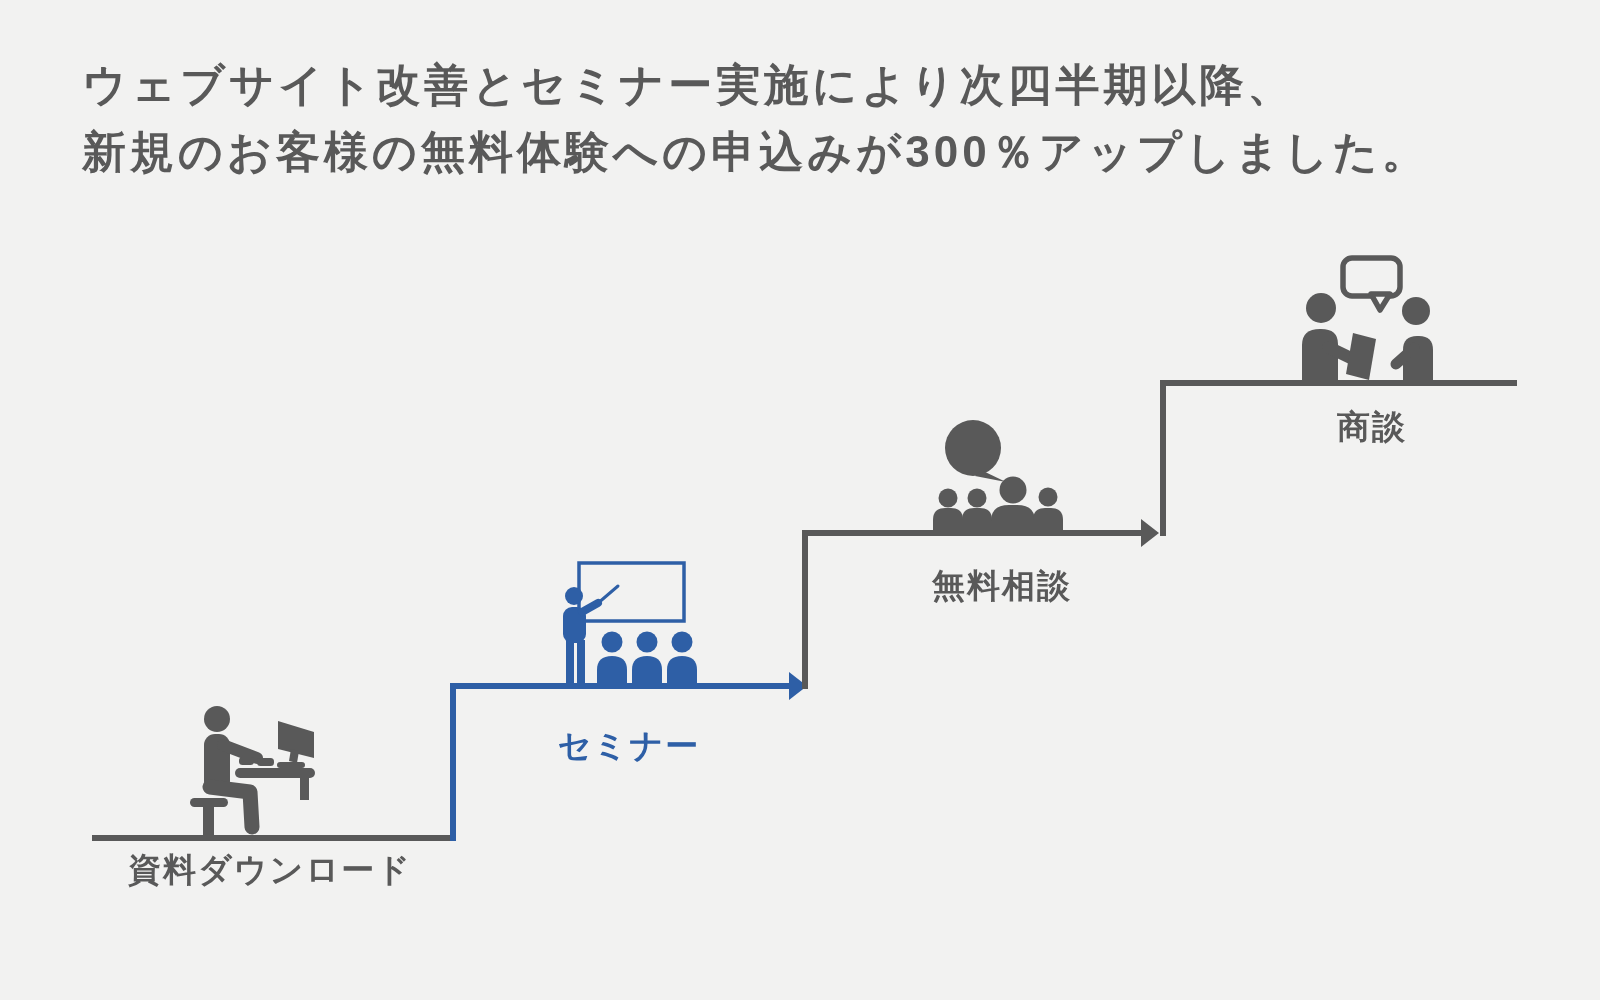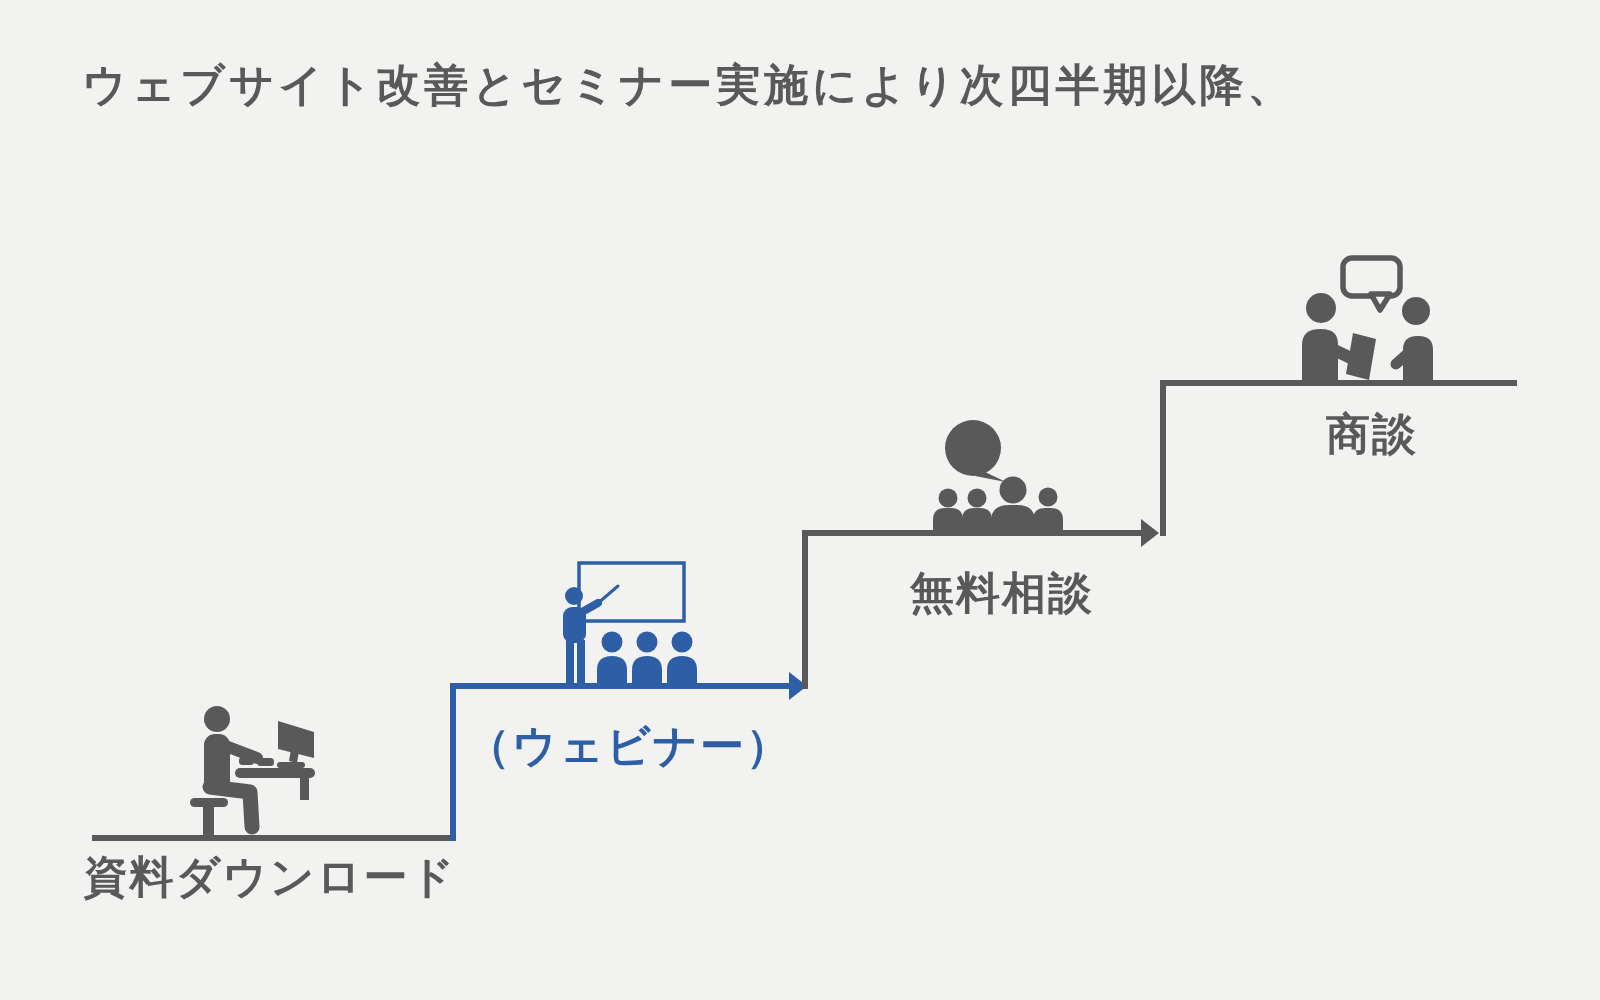--- a/index.html
+++ b/index.html
@@ -24,32 +24,33 @@
   .stairs-svg{position:absolute;left:0;top:0;}
   .line-gray{stroke:var(--gray);stroke-width:6;fill:none;}
   .line-blue{stroke:var(--blue);stroke-width:6;fill:none;}
   .arrow-gray{fill:var(--gray);}
   .arrow-blue{fill:var(--blue);}
   .icon{position:absolute;}
   .icon-gray{color:var(--gray);}
   .icon-blue{color:var(--blue);}
   .step-label{
     position:absolute;transform:translateX(-50%);
-    font-size:44px;font-weight:800;color:var(--gray);
+    font-size:33px;font-weight:800;color:var(--gray);
     letter-spacing:2px;white-space:nowrap;text-align:center;
   }
   .step-label.blue{color:var(--blue);line-height:48px;}
 </style>
 </head>
 <body>
 
 <div class="canvas">
 
   <div class="title">
     <div>ウェブサイト改善とセミナー実施により次四半期以降、</div>
+    <div>新規のお客様の無料体験への申込みが300％アップしました。</div>
   </div>
 
   <svg class="stairs-svg" width="1600" height="1000" viewBox="0 0 1600 1000">
     <path d="M92 838 H456" class="line-gray"></path>
     <path d="M453 841 V686 H789" class="line-blue"></path>
     <polygon points="789,672 789,700 807,686" class="arrow-blue"></polygon>
     <path d="M805 689 V533 H1141" class="line-gray"></path>
     <polygon points="1141,519 1141,547 1159,533" class="arrow-gray"></polygon>
     <path d="M1163 536 V383 H1517" class="line-gray"></path>
   </svg>
@@ -84,21 +85,21 @@
       <line x1="41" y1="44" x2="62" y2="26" stroke="currentColor" stroke-width="3" stroke-linecap="round"></line>
       <circle cx="56" cy="82" r="10.5"></circle>
       <path d="M41,123 L41,110 Q41,96 56,96 Q71,96 71,110 L71,123 Z"></path>
       <circle cx="91" cy="82" r="10.5"></circle>
       <path d="M76,123 L76,110 Q76,96 91,96 Q106,96 106,110 L106,123 Z"></path>
       <circle cx="126" cy="82" r="10.5"></circle>
       <path d="M111,123 L111,110 Q111,96 126,96 Q141,96 141,110 L141,123 Z"></path>
     </g>
   </svg>
   <div class="step-label blue" style="left:629px;top:722px;">
-    <div>（ウェビナー）</div>
+    <div>セミナー</div>
   </div>
 
   <svg class="icon icon-gray" style="left:925px;top:410px;" width="140" height="125" viewBox="0 0 140 125">
     <g fill="currentColor">
       <circle cx="48" cy="38" r="28"></circle>
       <path d="M56,60 L81,72 L50,66 Z"></path>
       <circle cx="23" cy="88" r="9.5"></circle>
       <path d="M8,123 L8,110 Q8,98 20,98 L26,98 Q38,98 38,110 L38,123 Z"></path>
       <circle cx="52" cy="88" r="9.5"></circle>
       <path d="M37,123 L37,110 Q37,98 49,98 L55,98 Q67,98 67,110 L67,123 Z"></path>

